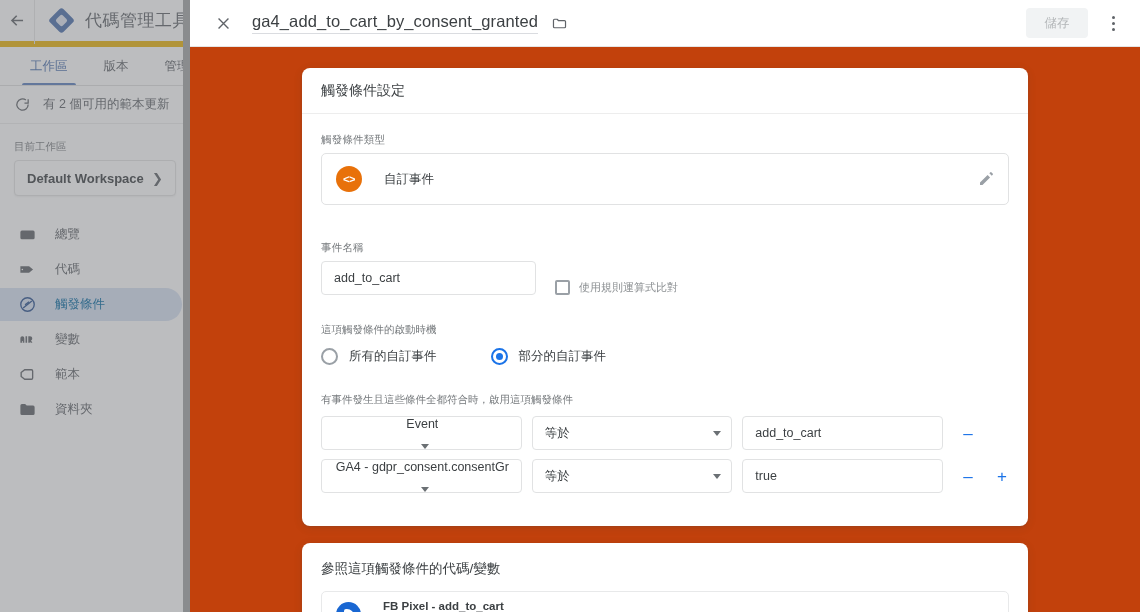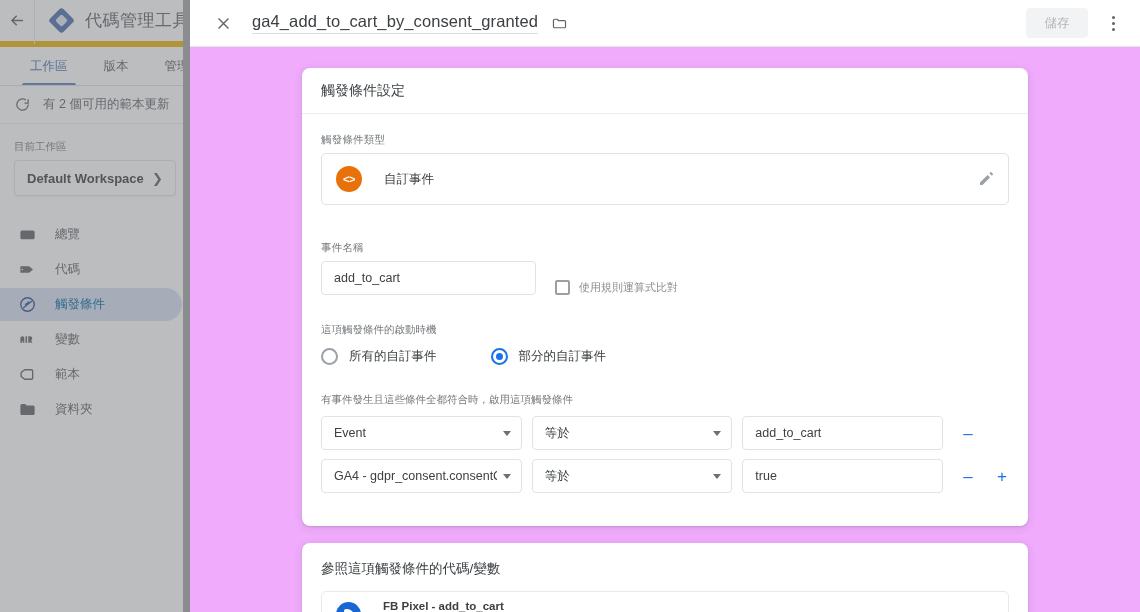--- a/index.html
+++ b/index.html
@@ -93,21 +93,21 @@
   }
   #scrim-edge {
     position: absolute; left: 183px; top: 0; width: 7px; height: 612px;
     background: #8a8c8e;
     pointer-events: none;
   }
 
   
   #dialog {
     position: absolute; left: 190px; top: 0; width: 950px; height: 612px;
-    background: #f0abfc;
+    background: #c2410c;
     display: flex; flex-direction: column;
   }
   .dlg-header {
     height: 47px; flex: none; background: #fff;
     border-bottom: 1px solid #e4e5e6;
     display: flex; align-items: center; padding: 0 12px 0 18px;
   }
   .close-btn {
     width: 30px; height: 30px; display: flex; align-items: center; justify-content: center;
     color: #5f6368; font-size: 17px; border-radius: 50%; flex: none;
@@ -192,21 +192,21 @@
   }
   .radio-label { font-size: 12.5px; color: #3c4043; white-space: nowrap; }
 
   .cond-label { font-size: 10.5px; color: #767a7d; margin-top: 28px; margin-bottom: 9px; }
   .cond-row { display: flex; align-items: center; gap: 10px; margin-bottom: 9px; }
   .select {
     height: 34px; border: 1px solid #e1e2e3; border-radius: 4px;
     display: flex; align-items: center; padding: 0 10px 0 12px;
     font-size: 12.5px; color: #3c4043; background: #fff; overflow: hidden;
   }
-  .select.w1 { width: 205px; }
+  .select.w1 { width: 205px; flex-direction: column; }
   .select.w2 { width: 205px; }
   .select-val { flex: 1 1 auto; white-space: nowrap; overflow: hidden; }
   .caret {
     width: 0; height: 0; flex: none; margin-left: 6px;
     border-left: 4.5px solid transparent; border-right: 4.5px solid transparent;
     border-top: 5px solid #6b7074;
   }
   .cond-value {
     height: 34px; width: 205px; border: 1px solid #e1e2e3; border-radius: 4px;
     font-size: 12.5px; color: #3c4043; padding: 0 12px; background: #fff;

